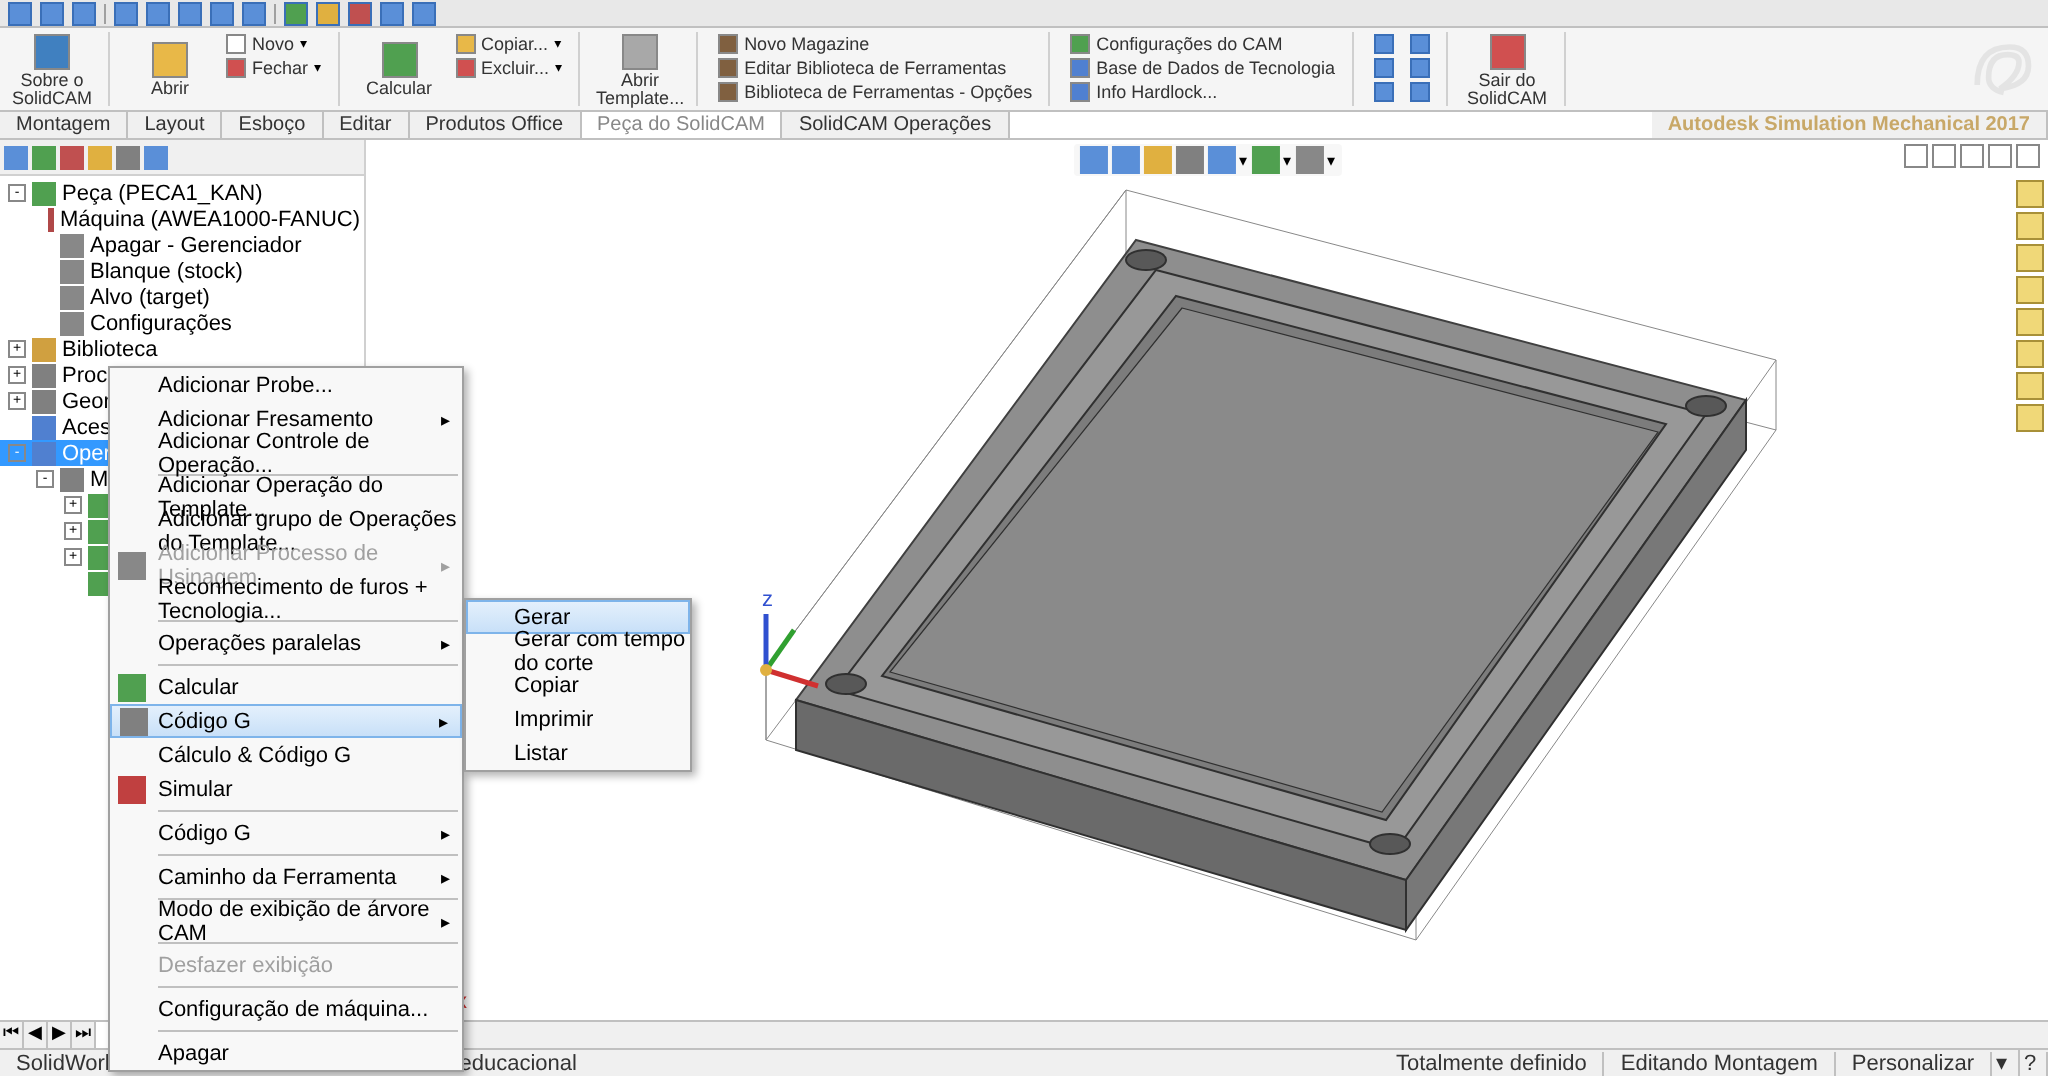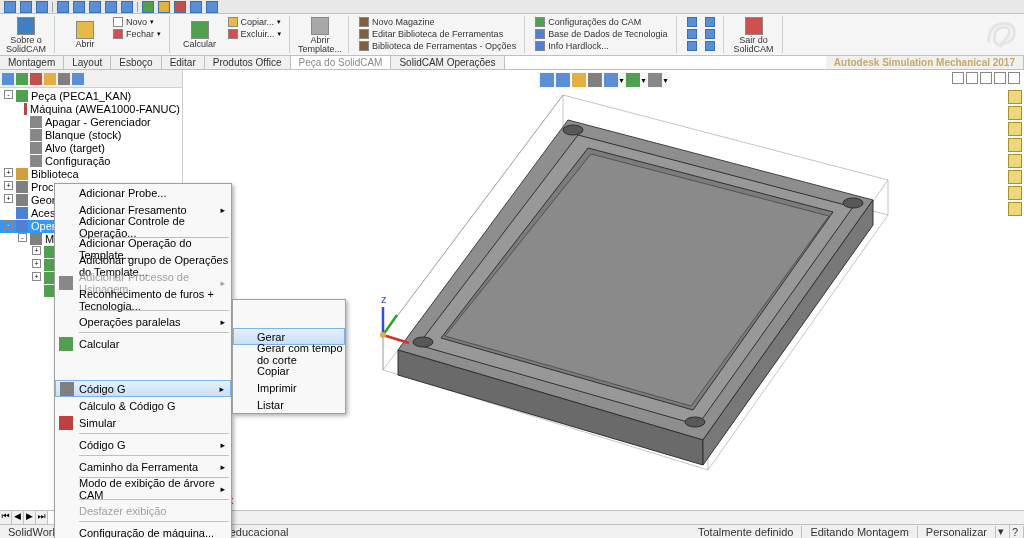--- a/index.html
+++ b/index.html
@@ -17,39 +17,39 @@
   .ribbon-btn-small .lbl { font-size: 9px; color: #333; white-space: nowrap; }
   .tabs { height: 14px; background: #ffffff; border-bottom: 1px solid #c0c0c0; display: flex; }
   .tab { padding: 0 8px; font-size: 10px; color: #333; border-right: 1px solid #c0c0c0; display: flex; align-items: center; cursor: pointer; background: #f0f0f0; }
   .tab.active { background: #ffffff; font-weight: 500; color: #888; }
   .tab.sim { color: #c8a868; margin-left: auto; font-weight: bold; }
   .content { position: absolute; top: 70px; left: 0; right: 0; bottom: 14px; display: flex; }
   .sidebar { width: 183px; background: #ffffff; border-right: 1px solid #d0d0d0; position: relative; }
   .side-icons { height: 18px; background: #f0f0f0; border-bottom: 1px solid #d0d0d0; display: flex; align-items: center; gap: 2px; padding: 0 2px; }
   .side-icons .si { width: 12px; height: 12px; }
   .tree { padding: 2px 0; }
-  .tree-item { display: flex; gap: 3px; padding: 0 2px 0 4px; height: 13px; font-size: 10px; color: #000; cursor: pointer; white-space: nowrap; }
+  .tree-item { display: flex; align-items: center; gap: 3px; padding: 0 2px 0 4px; height: 13px; font-size: 10px; color: #000; cursor: pointer; white-space: nowrap; }
   .tree-item .exp { width: 9px; height: 9px; border: 1px solid #888; font-size: 7px; line-height: 7px; text-align: center; }
   .tree-item .noexp { width: 9px; }
   .tree-item .ti-icon { width: 12px; height: 12px; }
   .tree-item.sel { background: #3399ff; color: #fff; }
   .indent1 { padding-left: 18px; }
   .indent2 { padding-left: 32px; }
   .viewport { flex: 1; background: #ffffff; position: relative; overflow: hidden; }
   .view-toolbar { position: absolute; top: 2px; left: 50%; transform: translateX(-50%); display: flex; gap: 2px; align-items: center; background: rgba(240,240,240,0.5); padding: 1px 3px; border-radius: 2px; }
   .view-toolbar .vi { width: 14px; height: 14px; cursor: pointer; }
   .view-right { position: absolute; top: 20px; right: 2px; display: flex; flex-direction: column; gap: 2px; }
   .view-right .vi { width: 14px; height: 14px; cursor: pointer; background: #f0d878; border: 1px solid #a89038; }
   .view-topright { position: absolute; top: 2px; right: 4px; display: flex; gap: 2px; }
   .view-topright .vi { width: 12px; height: 12px; cursor: pointer; border: 1px solid #888; }
   .part-3d { position: absolute; top: 10px; left: 180px; width: 680px; height: 400px; }
   .axis { position: absolute; bottom: 18px; left: 12px; width: 40px; height: 40px; }
   .ctx-menu { position: absolute; background: #f8f8f8; border: 1px solid #a0a0a0; box-shadow: 2px 2px 4px rgba(0,0,0,0.3); z-index: 100; }
   .ctx-item { height: 17px; display: flex; align-items: center; padding: 0 2px 0 24px; font-size: 10.5px; color: #000; cursor: pointer; position: relative; }
-  .ctx-item.highlight { background: linear-gradient(#e4f0fc, #c8e0f8); border: 1px solid #7eb4ea; padding: 0 19px 0 23px; height: 17px; margin-top: 28px; }
+  .ctx-item.highlight { background: linear-gradient(#e4f0fc, #c8e0f8); border: 1px solid #7eb4ea; padding: 0 19px 0 23px; height: 17px; }
   .ctx-item.disabled { color: #a0a0a0; }
   .ctx-sep { height: 1px; background: #c0c0c0; margin: 2px 2px 2px 24px; }
   .ctx-item .arrow { position: absolute; right: 6px; font-size: 9px; }
   .ctx-item .ci-icon { position: absolute; left: 4px; width: 14px; height: 14px; }
   .ctx1 { top: 183px; left: 54px; width: 178px; }
   .ctx2 { top: 299px; left: 232px; width: 114px; }
   .statusbar { position: absolute; bottom: 0; left: 0; right: 0; height: 14px; background: #f0f0f0; border-top: 1px solid #c0c0c0; display: flex; align-items: center; font-size: 10px; color: #333; }
   .statusbar .seg { padding: 0 8px; border-right: 1px solid #c0c0c0; }
   .statusbar .spacer { flex: 1; }
   .bottom-tabs { position: absolute; bottom: 14px; left: 0; height: 14px; display: flex; background: #f0f0f0; border-top: 1px solid #c0c0c0; width: 100%; }
@@ -240,21 +240,21 @@
           <span>Blanque (stock)</span>
         </div>
         <div class="tree-item indent1">
           <div class="noexp"></div>
           <div class="ti-icon" style="background:#888888"></div>
           <span>Alvo (target)</span>
         </div>
         <div class="tree-item indent1">
           <div class="noexp"></div>
           <div class="ti-icon" style="background:#888888"></div>
-          <span>Configuração</span>
+          <span>Configurações</span>
         </div>
         <div class="tree-item indent0">
           <div class="exp">+</div>
           <div class="ti-icon" style="background:#d0a040"></div>
           <span>Biblioteca</span>
         </div>
         <div class="tree-item indent0">
           <div class="exp">+</div>
           <div class="ti-icon" style="background:#808080"></div>
           <span>Processo de Usinagem</span>

